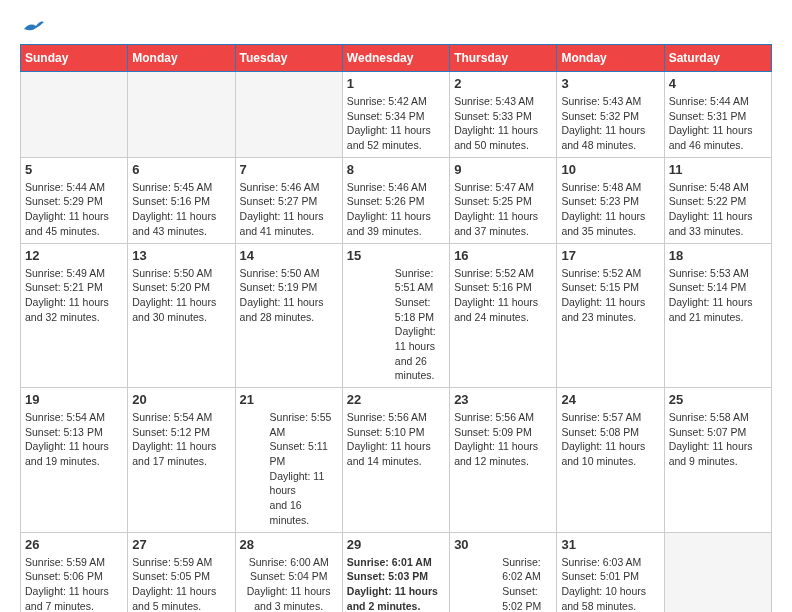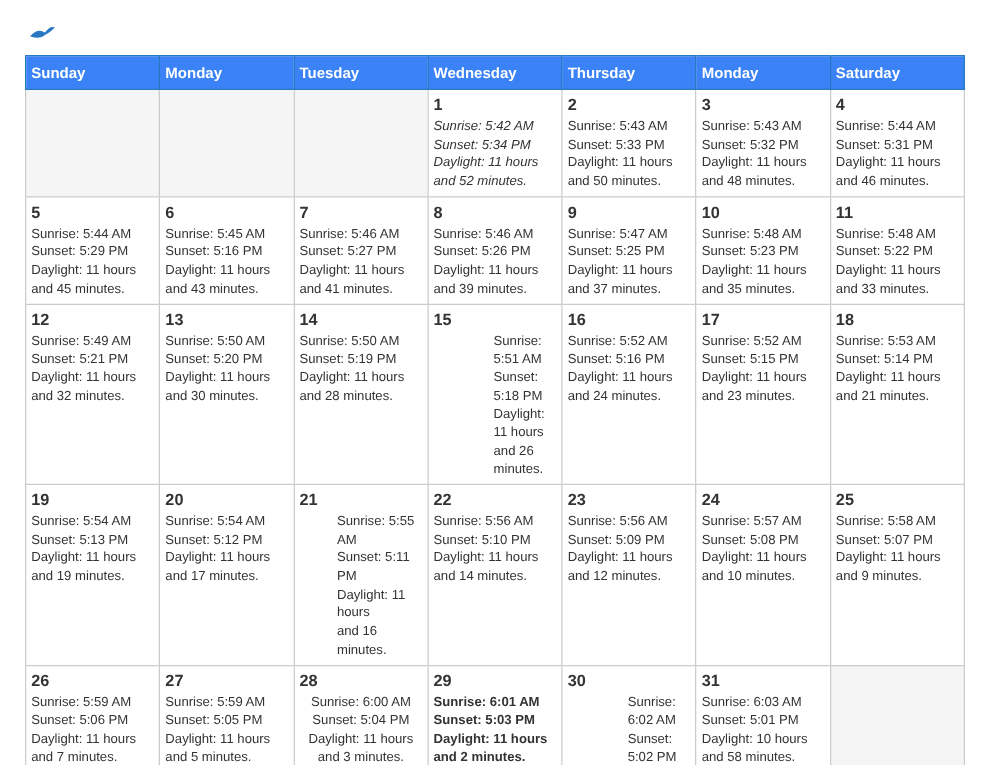--- a/index.html
+++ b/index.html
@@ -32,21 +32,21 @@
     .location {
       font-size: 16px;
       color: #555;
     }
     .calendar {
       width: 100%;
       border-collapse: collapse;
       font-size: 11px;
     }
     .calendar th {
-      background: #3b82f6;
+      background: #ef4444;
       color: #fff;
       padding: 6px 4px;
       text-align: left;
       font-size: 12px;
       font-weight: bold;
       border: 1px solid #2979c2;
     }
     .calendar td {
       border: 1px solid #ccc;
       vertical-align: top;
@@ -101,21 +101,21 @@
         <th>Saturday</th>
       </tr>
   </thead>
   <tbody id="calendar-body">
   <tr>
         <td class="empty"></td>
         <td class="empty"></td>
         <td class="empty"></td>
         <td>
           <div class="day-number">1</div>
-          <div class="day-info" style="white-space: pre-line; font-style: italic;">Sunrise: 5:42 AM
+          <div class="day-info" style="white-space: pre-line;">Sunrise: 5:42 AM
 Sunset: 5:34 PM
 Daylight: 11 hours
 and 52 minutes.</div>
         </td>
         <td>
           <div class="day-number">2</div>
           <div class="day-info" style="white-space: pre-line;">Sunrise: 5:43 AM
 Sunset: 5:33 PM
 Daylight: 11 hours
 and 50 minutes.</div>

